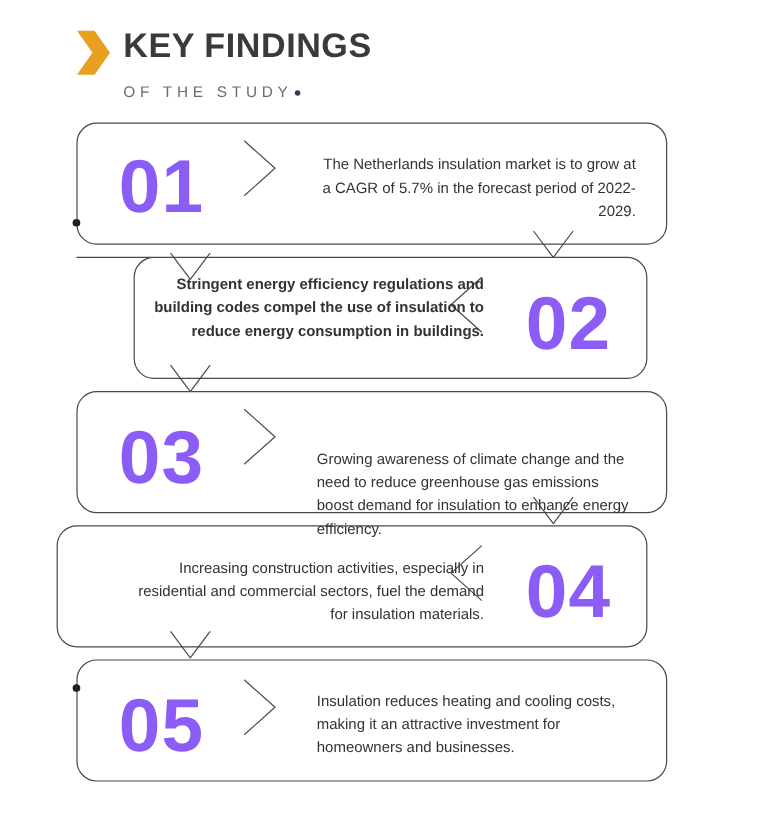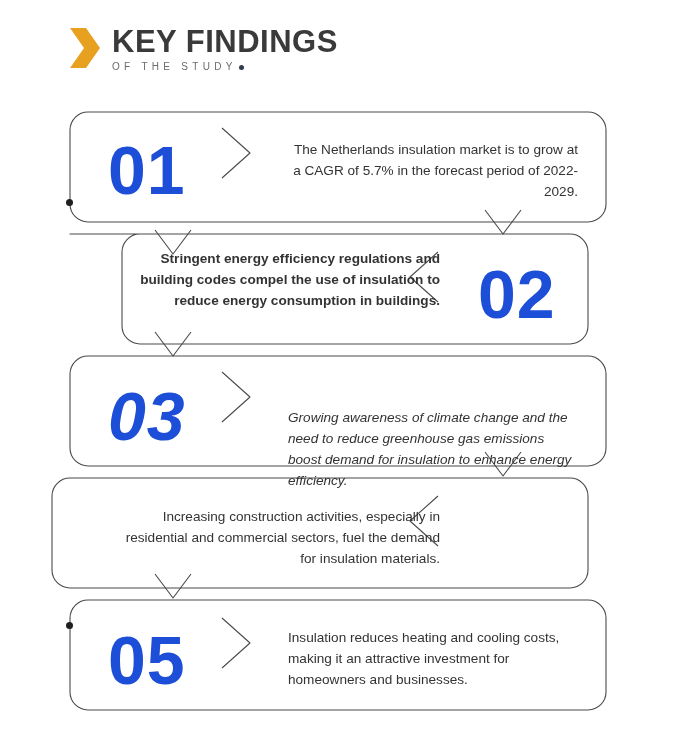--- a/index.html
+++ b/index.html
@@ -37,22 +37,22 @@
   }
   .title-main {
     font-size: 31px;
     font-weight: bold;
     letter-spacing: 0.5px;
     color: #3a3a3a;
     line-height: 1;
     white-space: nowrap;
   }
   .title-sub {
-    margin-top: 4px;
-    font-size: 10px;
+    margin-top: 18px;
+    font-size: 14px;
     letter-spacing: 4.3px;
     color: #6b6b6b;
     white-space: nowrap;
     position: relative;
   }
   .sub-dot {
     display: inline-block;
     width: 5px;
     height: 5px;
     border-radius: 50%;
@@ -78,21 +78,21 @@
   .row {
     position: absolute;
     width: 540px;
     left: 70px;
     box-sizing: border-box;
   }
   .bignum {
     position: absolute;
     font-size: 68px;
     font-weight: bold;
-    color: #1d4ed8;
+    color: #8b5cf6;
     line-height: 1;
     letter-spacing: 1px;
     user-select: none;
   }
   .text {
     position: absolute;
     font-size: 13.6px;
     line-height: 1.55;
     color: #333333;
     width: 290px;
@@ -160,26 +160,27 @@
   <div class="row" style="top:112px; height:110px;">
     <div class="bignum" style="left:38px; top:24px;">01</div>
     <div class="text left" style="left:218px; top:27px;text-align:right;">The Netherlands insulation market is to grow at a CAGR of 5.7% in the forecast period of 2022-2029.</div>
   </div>
 
   <div class="row" style="top:234px; height:110px;">
     <div class="bignum" style="left:408px; top:26px;">02</div>
     <div class="text right" style="left:38px; top:14px; width:332px;font-weight:bold;">Stringent energy efficiency regulations and building codes compel the use of insulation to reduce energy consumption in buildings.</div>
   </div>
 
-  <div class="row" style="top:356px; height:100px;font-style:italic;">
+  <div class="row" style="top:356px; height:100px;">
     <div class="bignum" style="left:38px; top:26px;">03</div>
     <div class="text left" style="left:218px; top:15px;margin-top:36px;">Growing awareness of climate change and the need to reduce greenhouse gas emissions boost demand for insulation to enhance energy efficiency.</div>
   </div>
 
   <div class="row" style="top:478px; height:110px;">
+    <div class="bignum" style="left:408px; top:26px;">04</div>
     <div class="text right" style="left:38px; top:28px; width:332px;">Increasing construction activities, especially in residential and commercial sectors, fuel the demand for insulation materials.</div>
   </div>
 
   <div class="row" style="top:600px; height:110px;">
     <div class="bignum" style="left:38px; top:26px;">05</div>
     <div class="text left" style="left:218px; top:27px;">Insulation reduces heating and cooling costs, making it an attractive investment for homeowners and businesses.</div>
   </div>
 
 </div>
 

